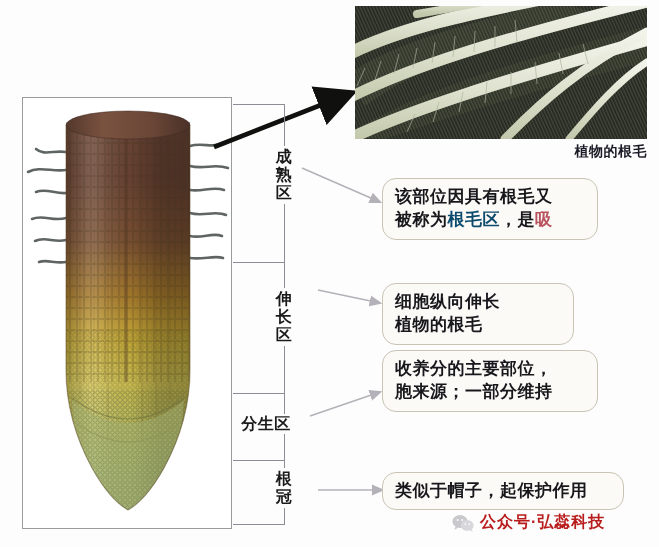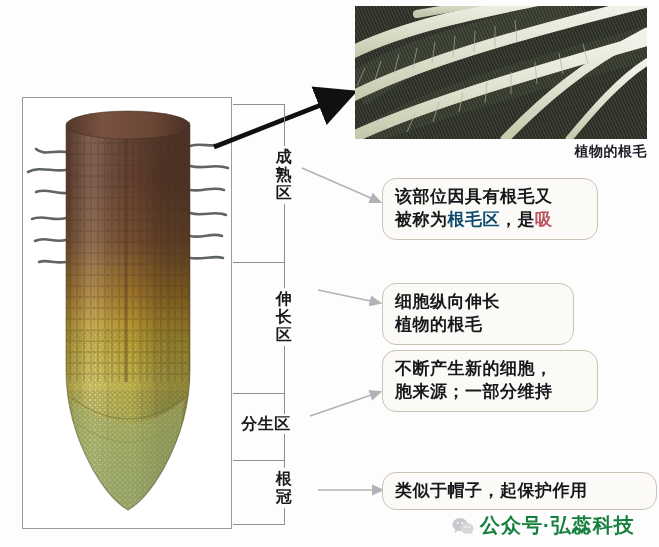--- a/index.html
+++ b/index.html
@@ -109,22 +109,22 @@
   }
 
   
   .watermark {
     position: absolute;
     left: 452px;
     top: 512px;
     display: flex;
     align-items: center;
     gap: 6px;
-    color: #15803d;
-    font-size: 20px;
+    color: #b91c1c;
+    font-size: 16px;
     font-weight: bold;
     letter-spacing: 1px;
   }
   .wechat-icon {
     width: 22px;
     height: 18px;
     position: relative;
     flex: 0 0 auto;
   }
 
@@ -332,25 +332,25 @@
     <div>该部位因具有根毛又</div>
     <div><span>被称为</span><span class="hl">根毛区</span><span>，是</span><span class="hl-pink">吸</span></div>
   </div>
 
   <div class="callout" style="left:382px; top:283px; width:192px;">
     <div>细胞纵向伸长</div>
     <div>植物的根毛</div>
   </div>
 
   <div class="callout" style="left:382px; top:350px; width:216px;">
-    <div>不断产生新的细胞，</div>
+    <div>收养分的主要部位，</div>
     <div>胞来源；一部分维持</div>
   </div>
 
-  <div class="callout" style="left:382px; top:472px; width:275px;">
+  <div class="callout" style="left:382px; top:472px; width:242px;">
     <div>类似于帽子，起保护作用</div>
   </div>
 
   <div class="watermark">
     <span class="wechat-icon">
       <svg viewBox="0 0 22 18" width="22" height="18">
         <ellipse cx="8" cy="7.5" rx="7.6" ry="6.4" fill="#c9c9cd"></ellipse>
         <path d="M3.6,12.4 L2.2,16 L6,13.8 Z" fill="#c9c9cd"></path>
         <ellipse cx="15.2" cy="11.4" rx="6.4" ry="5.4" fill="#d8d8dc"></ellipse>
         <path d="M19.6,15.3 L21,17.8 L17.6,16.4 Z" fill="#d8d8dc"></path>

